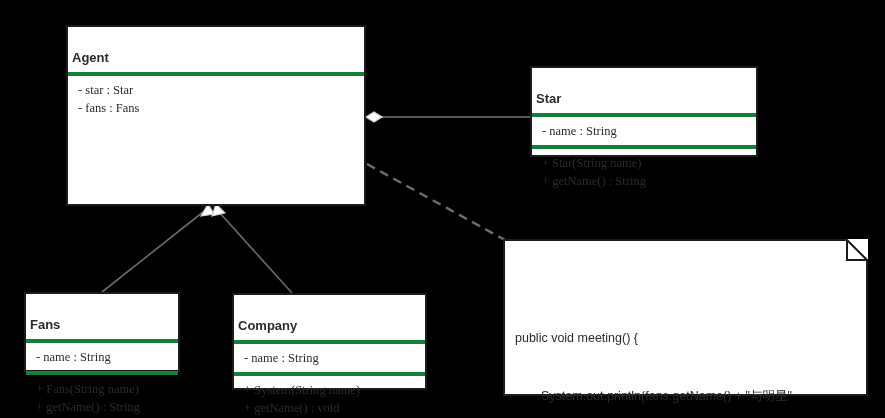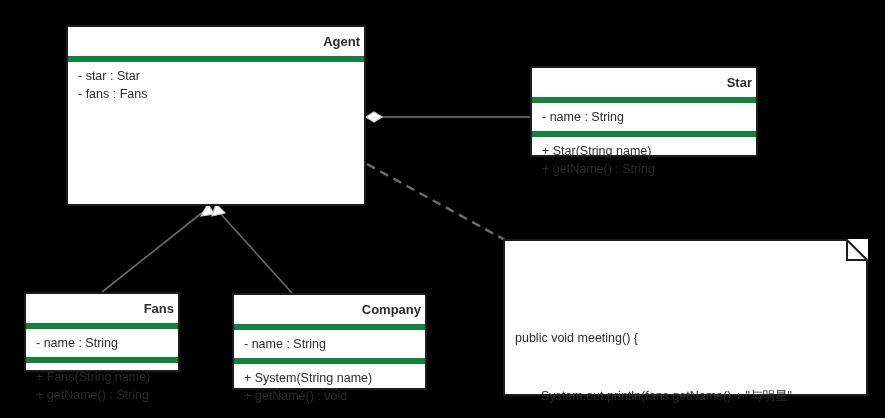--- a/index.html
+++ b/index.html
@@ -2,22 +2,22 @@
 <html><head>
 <meta charset="utf-8">
 <style>
   html,body{margin:0;padding:0;background:#000;}
   body{width:885px;height:418px;overflow:hidden;font-family:"Liberation Sans",sans-serif;}
   #canvas{position:relative;width:885px;height:418px;background:#000;}
 
   svg.wires{position:absolute;left:0;top:0;width:885px;height:418px;overflow:visible;}
 
   .uml-class{position:absolute;background:#ffffff;border:2px solid #1c1c1c;box-sizing:border-box;color:#2b2b2b;}
-  .uml-name{text-align:right;font-weight:bold;font-size:13px;padding:7px 4px 6px;line-height:1.2;}
-  .uml-sec{border-top:6px solid #15803d;padding:5px 24px 5px 10px;}
+  .uml-name{text-align:left;font-weight:bold;font-size:13px;padding:23px 4px 6px;line-height:1.2;}
+  .uml-sec{border-top:4px solid #15803d;padding:5px 24px 5px 10px;font-family:Liberation Serif, serif;}
   .uml-line{font-size:12.5px;line-height:1.45;white-space:pre;}
 
   .note{position:absolute;background:#ffffff;color:#2b2b2b;box-sizing:border-box;}
   .note-body{position:absolute;left:0;top:0;width:100%;height:100%;}
   .note-text{position:relative;padding:12px 10px 10px 12px;font-size:12.5px;line-height:1.55;white-space:pre;}
   .note-block{margin:0 0 14px 0;}
   .note-block:last-child{margin-bottom:0;}
   .code-ln{white-space:pre;}
   .indent1{padding-left:26px;}
 </style>

